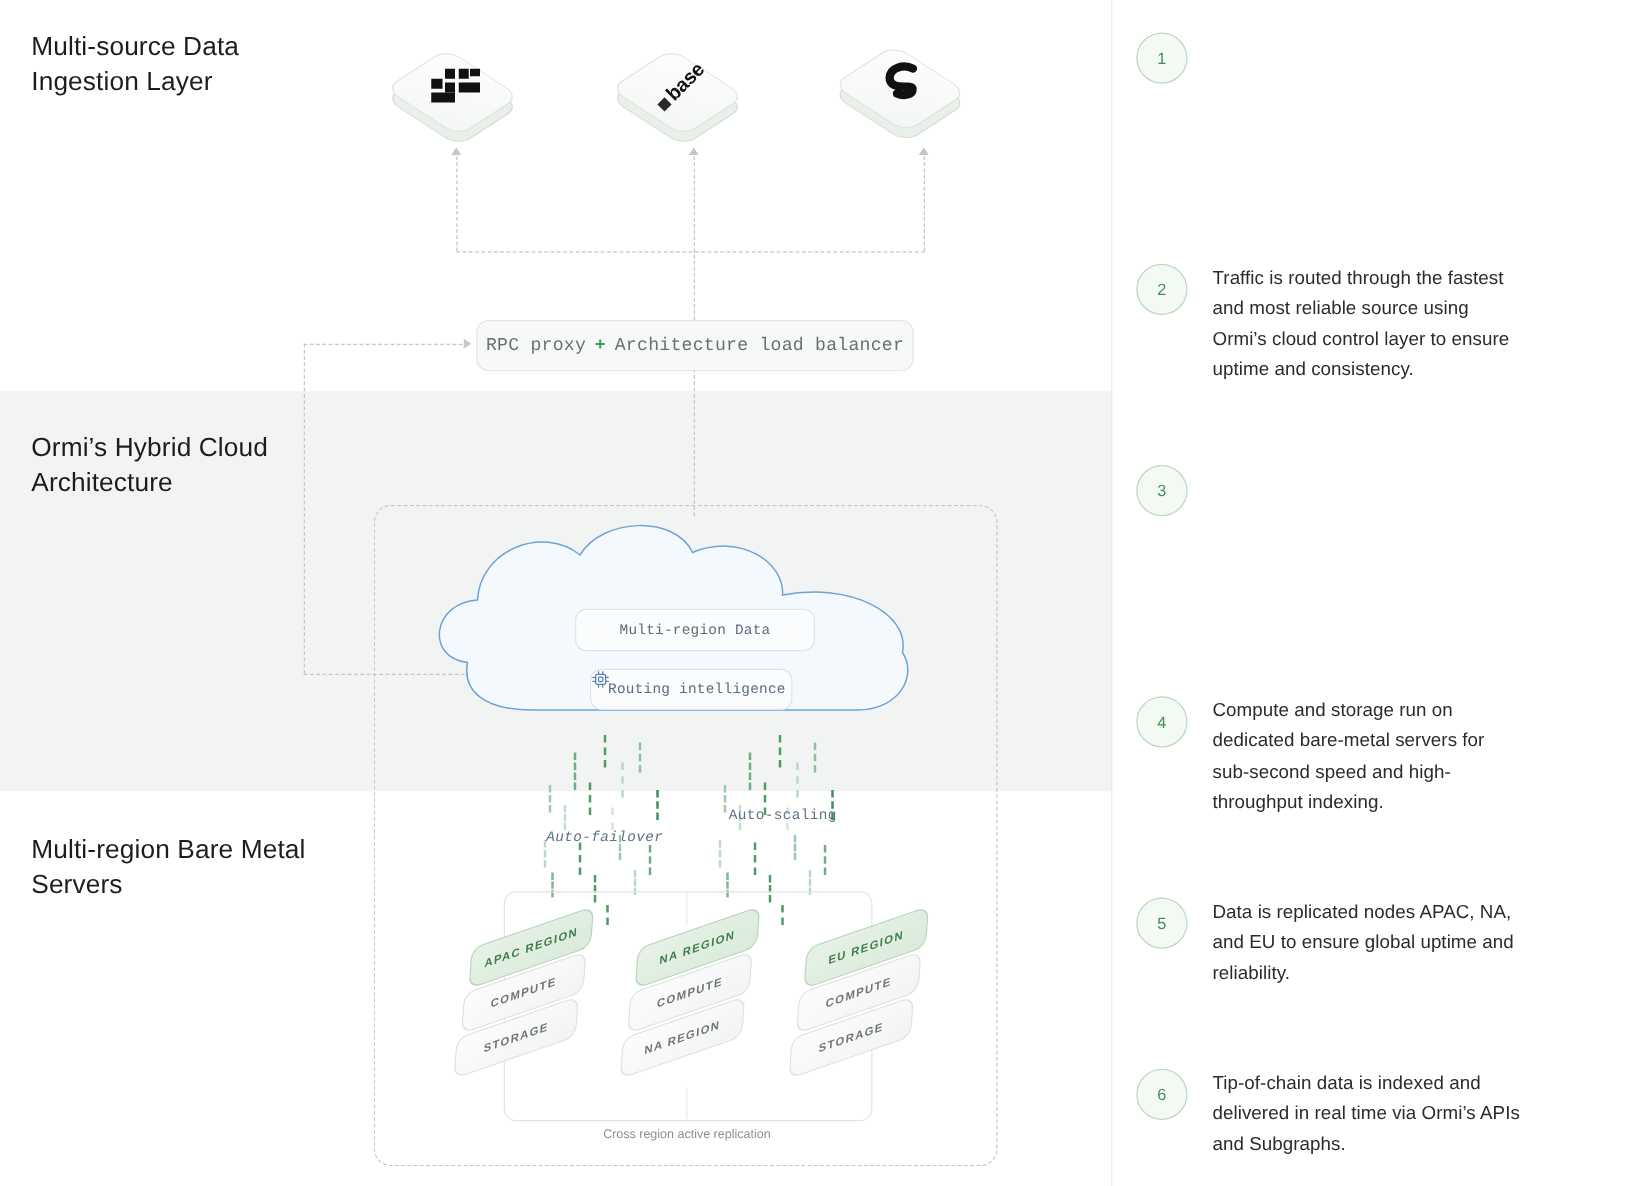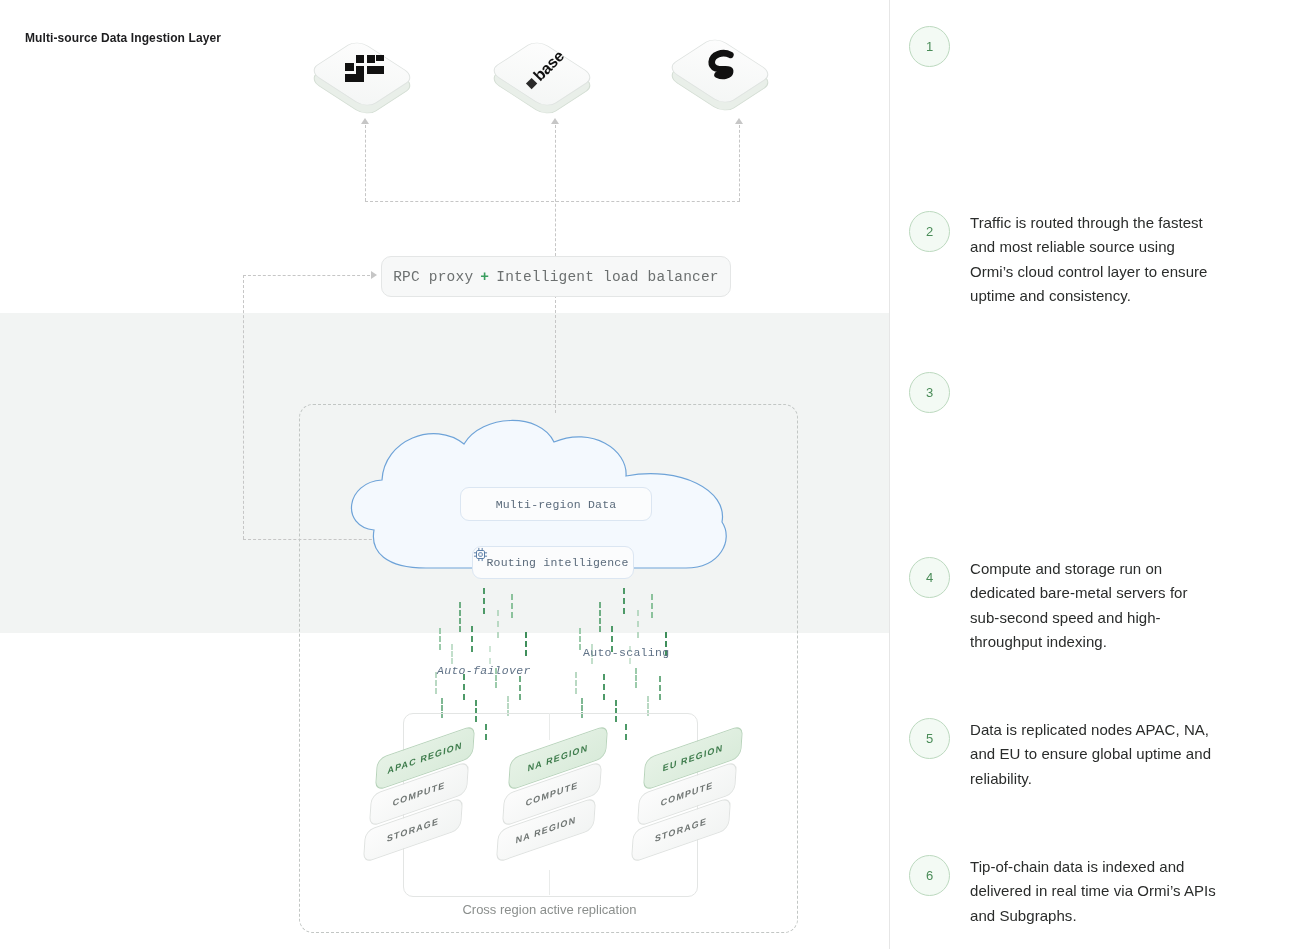--- a/index.html
+++ b/index.html
@@ -13,21 +13,21 @@
 
   
   #diagram{position:absolute;left:0;top:0;width:890px;height:949px;overflow:hidden;}
   .band{position:absolute;left:0;width:890px;background:#f2f4f3;}
   #band-hybrid{top:313px;height:320px;}
   .vdivider{position:absolute;top:0;left:889px;width:1px;height:949px;background:#e6e6e6;}
 
   
   .section-label{
     position:absolute;left:25px;width:250px;
-    font-size:12px;line-height:28px;color:#1d1d1f;font-weight:700;
+    font-size:21px;line-height:28px;color:#1d1d1f;font-weight:400;
     letter-spacing:.1px;
   }
   #label-ingestion{top:24px;}
   #label-hybrid{top:345px;}
   #label-baremetal{top:666px;}
 
   
   .chain{position:absolute;width:110px;height:78px;}
   .tile-shadow,.tile-top{
     position:absolute;left:15px;top:6px;width:72px;height:72px;
@@ -80,40 +80,40 @@
   .cloud-title{
     position:absolute;left:0;top:44px;width:460px;text-align:center;
     font-size:14.5px;color:#3f6ea8;letter-spacing:.4px;
   }
   .cloud-chip{
     position:absolute;background:#fbfcfd;border:1px solid #dbe6f2;border-radius:9px;
     display:flex;align-items:center;justify-content:center;gap:9px;
     font-size:11.5px;color:#5b6b7c;letter-spacing:.2px;
   }
   #chip-multiregion{left:130px;top:77px;width:190px;height:32px;}
-  #chip-routing{left:142px;top:136px;width:160px;height:31px;}
+  #chip-routing{left:142px;top:125px;width:160px;height:31px;}
   .chip-icon{display:flex;align-items:center;}
 
   
   .rain{position:absolute;}
   .drop{position:absolute;width:0;border-left:2px dashed;}
   .rain-label{
     position:absolute;font-size:11.5px;color:#5f7186;letter-spacing:.3px;
     white-space:nowrap;
   }
 
   
   #repl-bracket{
     position:absolute;left:403px;top:713px;width:293px;height:182px;
     border:1px solid #e3e5e4;border-radius:10px;border-top-color:#e3e5e4;
   }
   #repl-split{position:absolute;left:549px;top:713px;width:1px;height:182px;background:#e9ebea;}
   #repl-caption{
     position:absolute;left:403px;top:902px;width:293px;text-align:center;
-    font-size:13px;color:#8b8f8d;
+    font-size:10px;color:#8b8f8d;
   }
   #repl-mask{position:absolute;left:404px;top:740px;width:291px;height:130px;background:#ffffff;}
 
   
   .stack{position:absolute;width:120px;height:120px;}
   .slab{
     position:absolute;width:96px;height:30px;border-radius:9px;
     transform:skewY(-19deg) skewX(-4deg);
   }
   .slab .slab-face{
@@ -143,20 +143,22 @@
   }
 </style>
 </head>
 <body>
 
 <div id="diagram">
 
   <div class="band" id="band-hybrid"></div>
 
   <div class="section-label" id="label-ingestion">Multi-source Data Ingestion Layer</div>
+  <div class="section-label" id="label-hybrid">Ormi’s Hybrid Cloud Architecture</div>
+  <div class="section-label" id="label-baremetal">Multi-region Bare Metal Servers</div>
 
   <div class="chain" style="left:310px;top:31px;">
     <div class="tile-shadow"></div>
     <div class="tile-top"></div>
     <div class="chain-logo">
       <svg width="44" height="34" viewBox="0 0 44 34">
         <g fill="#111111" transform="translate(2,2)">
           <rect x="0" y="8" width="9" height="8"></rect>
           <rect x="11" y="0" width="8" height="8"></rect>
           <rect x="11" y="11" width="8" height="8"></rect>
@@ -205,21 +207,21 @@
   <div class="vdash" style="left:555px;top:295px;height:118px;"></div>
 
   <div class="hdash" style="left:243px;top:275px;width:127px;"></div>
   <div class="vdash" style="left:243px;top:275px;height:264px;"></div>
   <div class="hdash" style="left:243px;top:539px;width:310px;"></div>
   <div class="arrow-right" style="left:371px;top:271px;"></div>
 
   <div id="rpc-pill" class="mono">
     <span>RPC proxy</span>
     <span class="plus">+</span>
-    <span>Intelligent load balancer</span>
+    <span>Architecture load balancer</span>
   </div>
 
   <div id="hybrid-box"></div>
 
   <div id="cloud-wrap">
     <svg width="460" height="175" viewBox="0 0 460 175">
       <path d="M44 120
                C10 116 16 72 52 70
                C54 30 104 10 134 34
                C152 4 210 2 224 32

